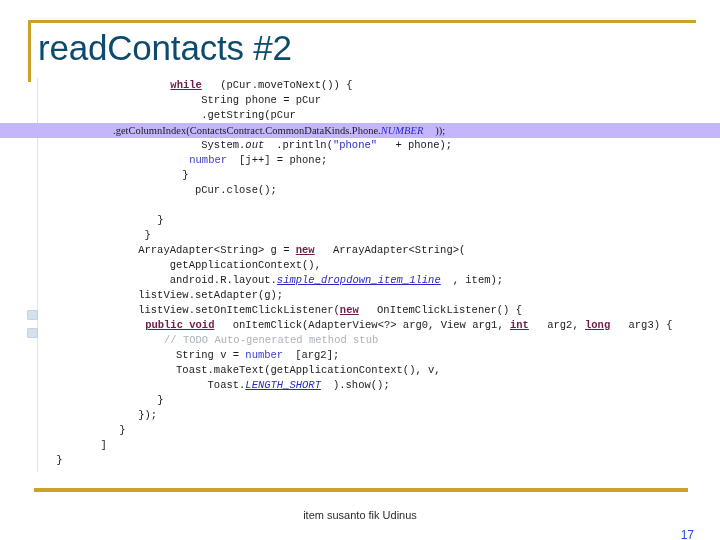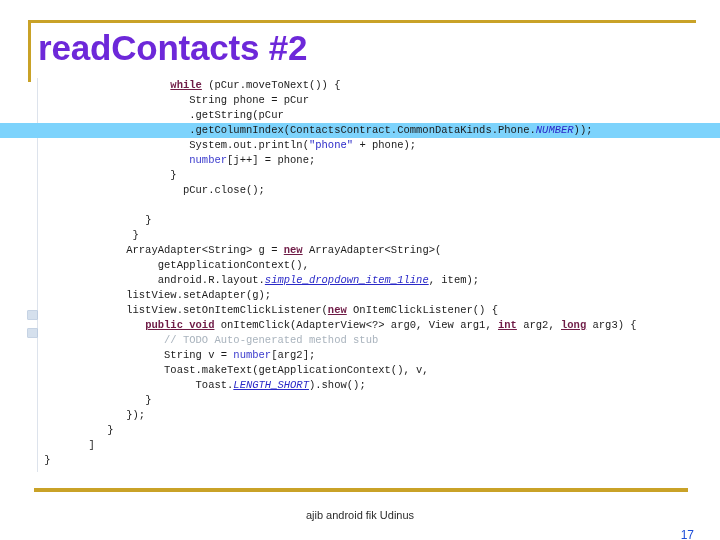--- a/index.html
+++ b/index.html
@@ -34,22 +34,22 @@
     background: #c9a227;
   }
 
   
   #page-title {
     position: absolute;
     left: 38px;
     top: 26px;
     font-size: 35px;
     line-height: 44px;
-    font-weight: 700;
-    color: #6d28d9;
+    font-weight: 400;
+    color: #0c4a6e;
     letter-spacing: -0.2px;
     white-space: nowrap;
   }
 
   
   #code-pane {
     position: absolute;
     left: 0px;
     top: 78px;
     width: 720px;
@@ -87,31 +87,32 @@
     color: #1b1b1b;
     white-space: pre;
   }
   .code-line {
     position: relative;
     height: 15px;
     padding-left: 38px;
     box-sizing: border-box;
   }
   .code-line.hl {
-    background: #7dd3fc;
+    background: #c4b5fd;
+    font-family: Liberation Serif, serif;
   }
 
   
   .kw   { color: #6f1b46; font-weight: bold; text-decoration: underline; }
   .str  { color: #2a29c8; }
   .cmt  { color: #a9b3bd; }
-  .fld  { color: #1d1d1d; }
+  .fld  { color: #1d1d1d; font-style: italic; }
   .sfld { color: #2a29c8; font-style: italic; text-decoration: underline; text-align: right; }
   .sfld-nb { color: #2a29c8; font-style: italic; }
-  .pln  { color: #1b1b1b; }
+  .pln  { color: #1b1b1b; padding-left: 12px; }
   .num  { color: #3b3bcd; }
 
   
   #footer-rule {
     position: absolute;
     left: 34px;
     top: 488px;
     width: 654px;
     height: 4px;
     background: #c9a227;
@@ -146,16 +147,16 @@
   <div id="page-title">readContacts #2</div>
 
   <div id="code-pane">
     <div id="editor-gutter-line"></div>
     <div id="gutter-marker-1" class="gutter-marker"></div>
     <div id="gutter-marker-2" class="gutter-marker"></div>
     <div id="code-lines"><div class="code-line"><span>                     </span><span class="kw">while</span><span class="pln"> (pCur.moveToNext()) {</span></div><div class="code-line"><span>                        </span><span class="pln">String phone = pCur</span></div><div class="code-line"><span>                        </span><span class="pln">.getString(pCur</span></div><div class="code-line hl"><span>                        </span><span class="pln">.getColumnIndex(ContactsContract.CommonDataKinds.Phone.</span><span class="sfld-nb">NUMBER</span><span class="pln">));</span></div><div class="code-line"><span>                        </span><span class="pln">System.</span><span class="fld">out</span><span class="pln">.println(</span><span class="str">"phone"</span><span class="pln"> + phone);</span></div><div class="code-line"><span>                        </span><span class="num">number</span><span class="pln">[j++] = phone;</span></div><div class="code-line"><span>                     </span><span class="pln">}</span></div><div class="code-line"><span>                       </span><span class="pln">pCur.close();</span></div><div class="code-line"><span></span></div><div class="code-line"><span>                 </span><span class="pln">}</span></div><div class="code-line"><span>               </span><span class="pln">}</span></div><div class="code-line"><span>              </span><span class="pln">ArrayAdapter&lt;String&gt; g = </span><span class="kw">new</span><span class="pln"> ArrayAdapter&lt;String&gt;(</span></div><div class="code-line"><span>                   </span><span class="pln">getApplicationContext(),</span></div><div class="code-line"><span>                   </span><span class="pln">android.R.layout.</span><span class="sfld">simple_dropdown_item_1line</span><span class="pln">, item);</span></div><div class="code-line"><span>              </span><span class="pln">listView.setAdapter(g);</span></div><div class="code-line"><span>              </span><span class="pln">listView.setOnItemClickListener(</span><span class="kw">new</span><span class="pln"> OnItemClickListener() {</span></div><div class="code-line"><span>                 </span><span class="kw">public void</span><span class="pln"> onItemClick(AdapterView&lt;?&gt; arg0, View arg1, </span><span class="kw">int</span><span class="pln"> arg2, </span><span class="kw">long</span><span class="pln"> arg3) {</span></div><div class="code-line"><span>                    </span><span class="cmt">// TODO Auto-generated method stub</span></div><div class="code-line"><span>                    </span><span class="pln">String v = </span><span class="num">number</span><span class="pln">[arg2];</span></div><div class="code-line"><span>                    </span><span class="pln">Toast.makeText(getApplicationContext(), v,</span></div><div class="code-line"><span>                         </span><span class="pln">Toast.</span><span class="sfld">LENGTH_SHORT</span><span class="pln">).show();</span></div><div class="code-line"><span>                 </span><span class="pln">}</span></div><div class="code-line"><span>              </span><span class="pln">});</span></div><div class="code-line"><span>           </span><span class="pln">}</span></div><div class="code-line"><span>        </span><span class="pln">]</span></div><div class="code-line"><span> </span><span class="pln">}</span></div></div>
   </div>
 
   <div id="footer-rule"></div>
-  <div id="footer-center-text">ajib android fik Udinus</div>
+  <div id="footer-center-text">item susanto fik Udinus</div>
   <div id="footer-page-number">17</div>
 
 </div>
 
 </body></html>

